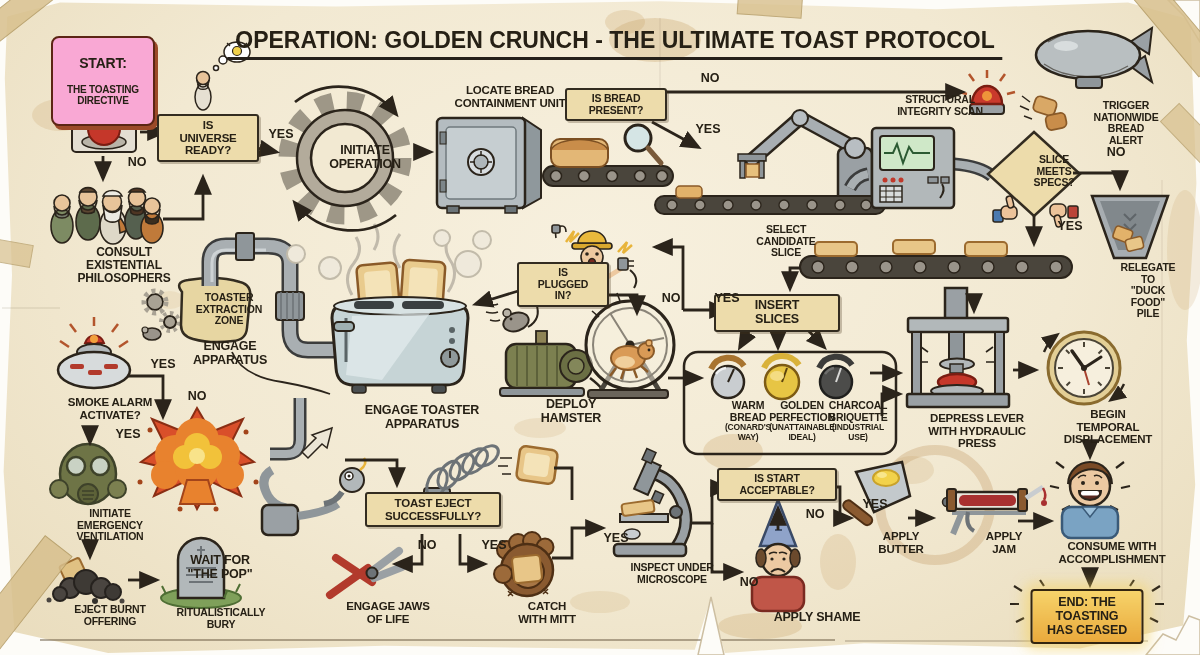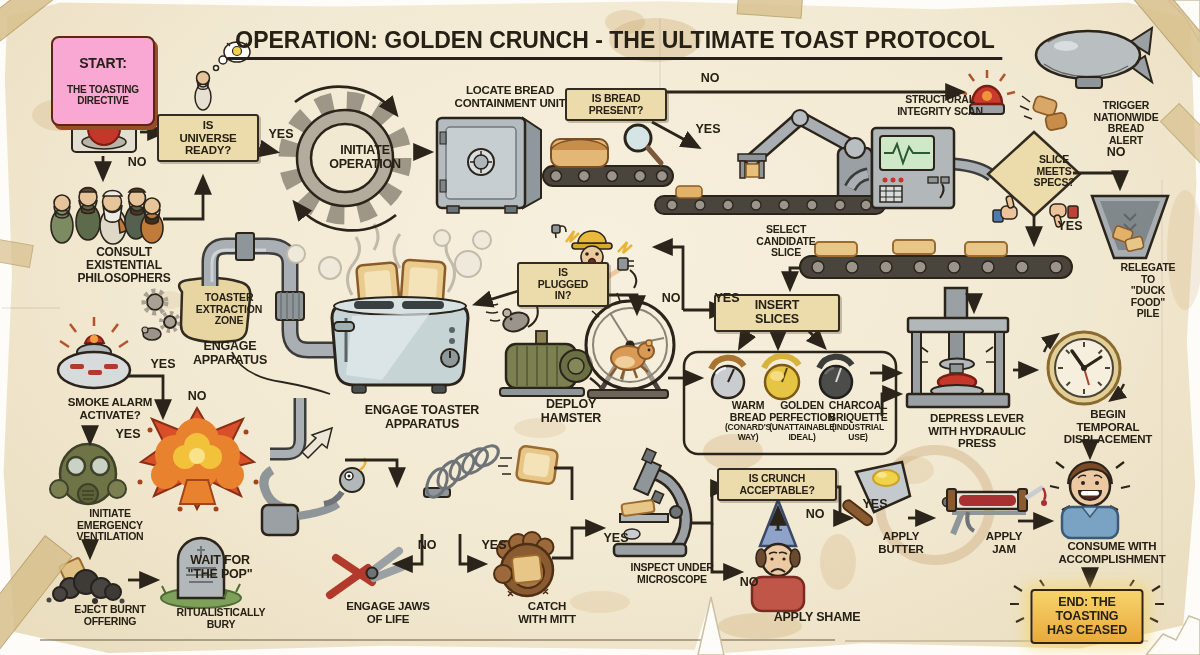--- a/index.html
+++ b/index.html
@@ -691,28 +691,30 @@
 ACTIVATE?</div>
 <div class="lbl sm" style="left:90px;top:508px;">INITIATE
 EMERGENCY
 VENTILATION</div>
 <div class="lbl sm" style="left:90px;top:604px;">EJECT BURNT
 OFFERING</div>
 <div class="lbl sm" style="left:201px;top:607px;">RITUALISTICALLY
 BURY</div>
 <div class="lbl md" style="left:200px;top:510px;margin-top:44px;">WAIT FOR
 "THE POP"</div>
+<div class="lbl box" style="left:433px;top:492px;width:96px;">TOAST EJECT
+SUCCESSFULLY?</div>
 <div class="lbl" style="left:368px;top:600px;">ENGAGE JAWS
 OF LIFE</div>
 <div class="lbl" style="left:527px;top:600px;">CATCH
 WITH MITT</div>
 <div class="lbl sm" style="left:652px;top:562px;">INSPECT UNDER
 MICROSCOPE</div>
 <div class="lbl md" style="left:780px;top:611px;margin-left:17px;">APPLY SHAME</div>
-<div class="lbl box sm" style="left:777px;top:468px;width:80px;">IS CRUNCH
+<div class="lbl box sm" style="left:777px;top:468px;width:80px;">IS START
 ACCEPTABLE?</div>
 <div class="lbl" style="left:881px;top:530px;">APPLY
 BUTTER</div>
 <div class="lbl" style="left:984px;top:530px;">APPLY
 JAM</div>
 <div class="lbl" style="left:1092px;top:540px;">CONSUME WITH
 ACCOMPLISHMENT</div>
 <div class="lbl endbox" style="left:1087px;top:589px;">END: THE TOASTING
 HAS CEASED</div>
 

